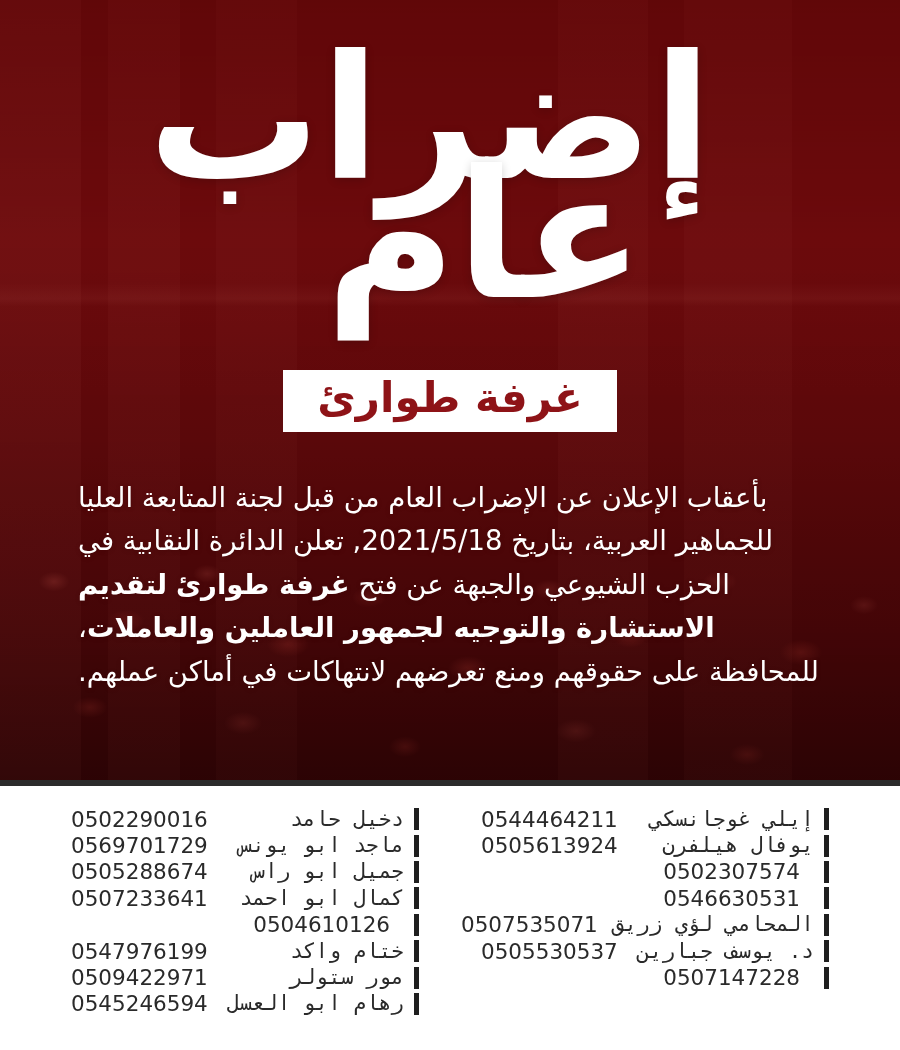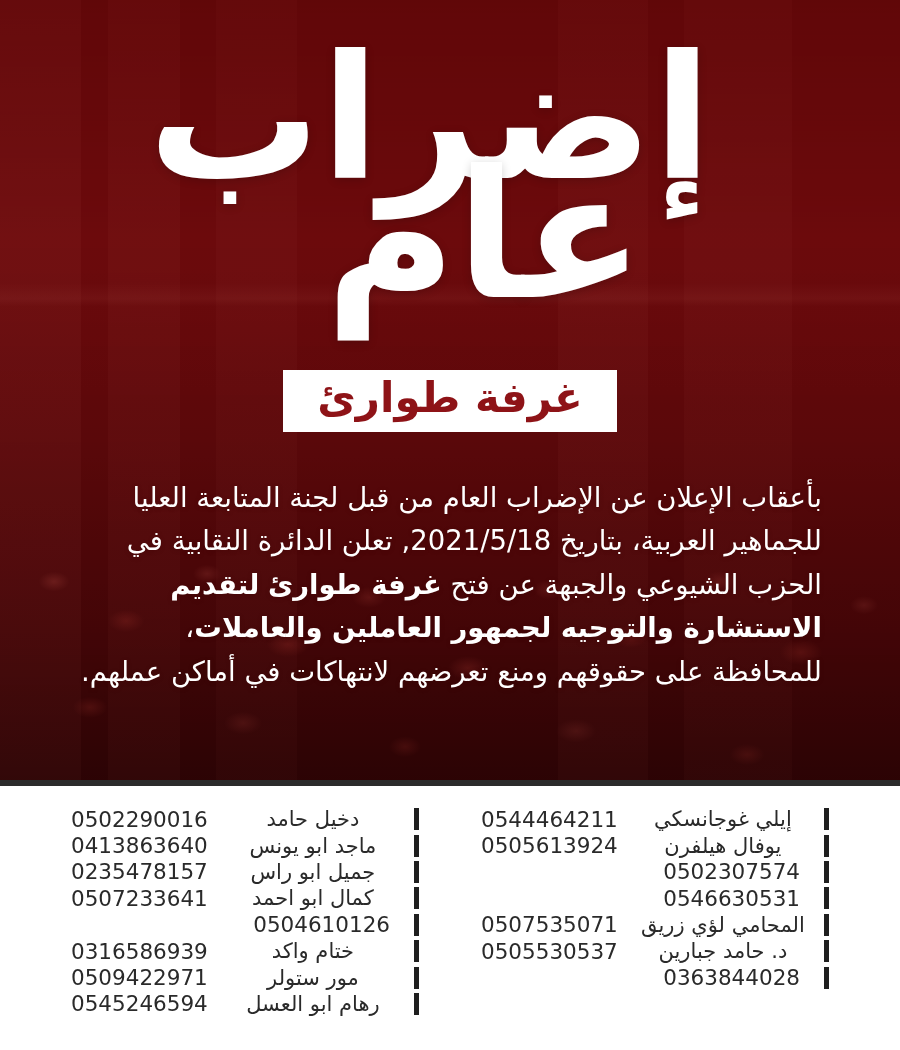--- a/index.html
+++ b/index.html
@@ -83,21 +83,21 @@
     line-height:1.05;
     letter-spacing:0px;
   }
 
   
   .body-copy{
     position:absolute;left:78px;top:476px;width:744px;
     color:#ffffff;
     font-size:27.5px;
     line-height:1.58;
-    text-align:right;
+    text-align:left;
     font-weight:500;
     text-shadow:0 1px 4px rgba(60,0,0,.35);
   }
   .body-copy b{font-weight:800;}
 
   
   .footer{
     position:absolute;left:0;top:792px;width:900px;height:258px;
     background:#ffffff;
   }
@@ -109,24 +109,25 @@
   }
   .col{width:348px;}
   .row{
     display:flex;flex-direction:row;align-items:center;
     height:26.4px;
   }
   .bar{
     width:5px;height:22px;background:#1f1f1f;flex:0 0 auto;margin-left:10px;
   }
   .nm{
-    flex:1 1 auto;text-align:center;
+    flex:1 1 auto;text-align:right;
     font-size:21px;color:#2a2a2a;
     white-space:nowrap;
     font-weight:500;
+    font-family:Liberation Mono, monospace;
   }
   .ph{
     flex:0 0 auto;text-align:right;direction:ltr;
     font-size:21.5px;color:#2a2a2a;
     margin-right:14px;
     font-variant-numeric:lining-nums;
     font-weight:500;
     min-width:132px;
   }
 </style>
@@ -174,57 +175,57 @@
             <span class="bar"></span>
             <span class="ph">0546630531</span>
           </div>
           <div class="row">
             <span class="bar"></span>
             <span class="nm">المحامي لؤي زريق</span>
             <span class="ph">0507535071</span>
           </div>
           <div class="row">
             <span class="bar"></span>
-            <span class="nm">د. حامد جبارين</span>
+            <span class="nm">د. يوسف جبارين</span>
             <span class="ph">0505530537</span>
           </div>
           <div class="row">
             <span class="bar"></span>
-            <span class="ph">0363844028</span>
+            <span class="ph">0507147228</span>
           </div>
         </div>
       <div class="col" id="col-right">
           <div class="row">
             <span class="bar"></span>
             <span class="nm">دخيل حامد</span>
             <span class="ph">0502290016</span>
           </div>
           <div class="row">
             <span class="bar"></span>
             <span class="nm">ماجد ابو يونس</span>
-            <span class="ph">0413863640</span>
+            <span class="ph">0569701729</span>
           </div>
           <div class="row">
             <span class="bar"></span>
             <span class="nm">جميل ابو راس</span>
-            <span class="ph">0235478157</span>
+            <span class="ph">0505288674</span>
           </div>
           <div class="row">
             <span class="bar"></span>
             <span class="nm">كمال ابو احمد</span>
             <span class="ph">0507233641</span>
           </div>
           <div class="row">
             <span class="bar"></span>
             <span class="ph">0504610126</span>
           </div>
           <div class="row">
             <span class="bar"></span>
             <span class="nm">ختام واكد</span>
-            <span class="ph">0316586939</span>
+            <span class="ph">0547976199</span>
           </div>
           <div class="row">
             <span class="bar"></span>
             <span class="nm">مور ستولر</span>
             <span class="ph">0509422971</span>
           </div>
           <div class="row">
             <span class="bar"></span>
             <span class="nm">رهام ابو العسل</span>
             <span class="ph">0545246594</span>

